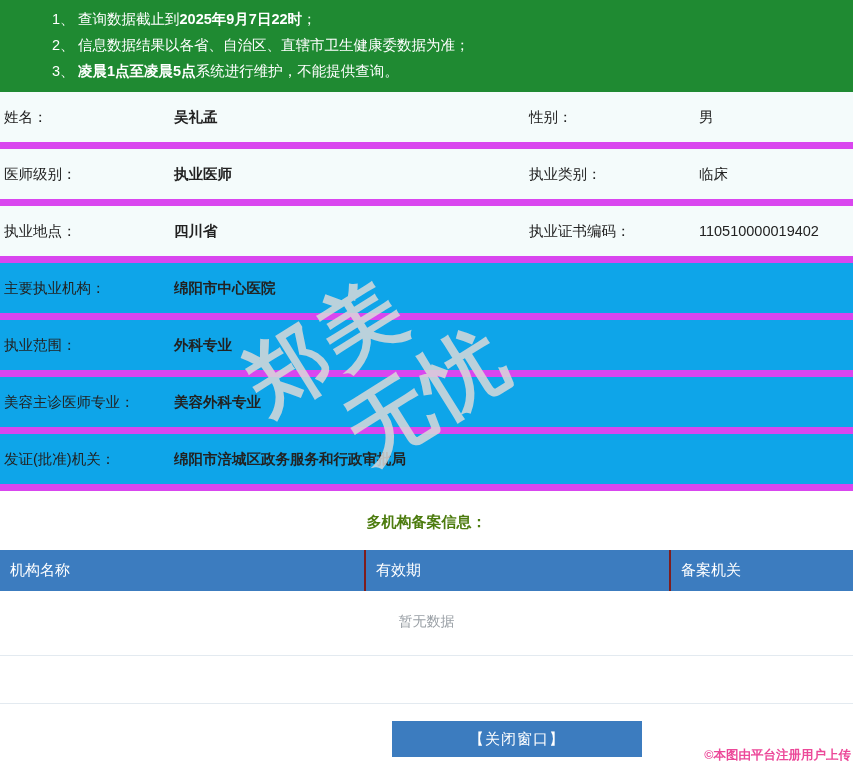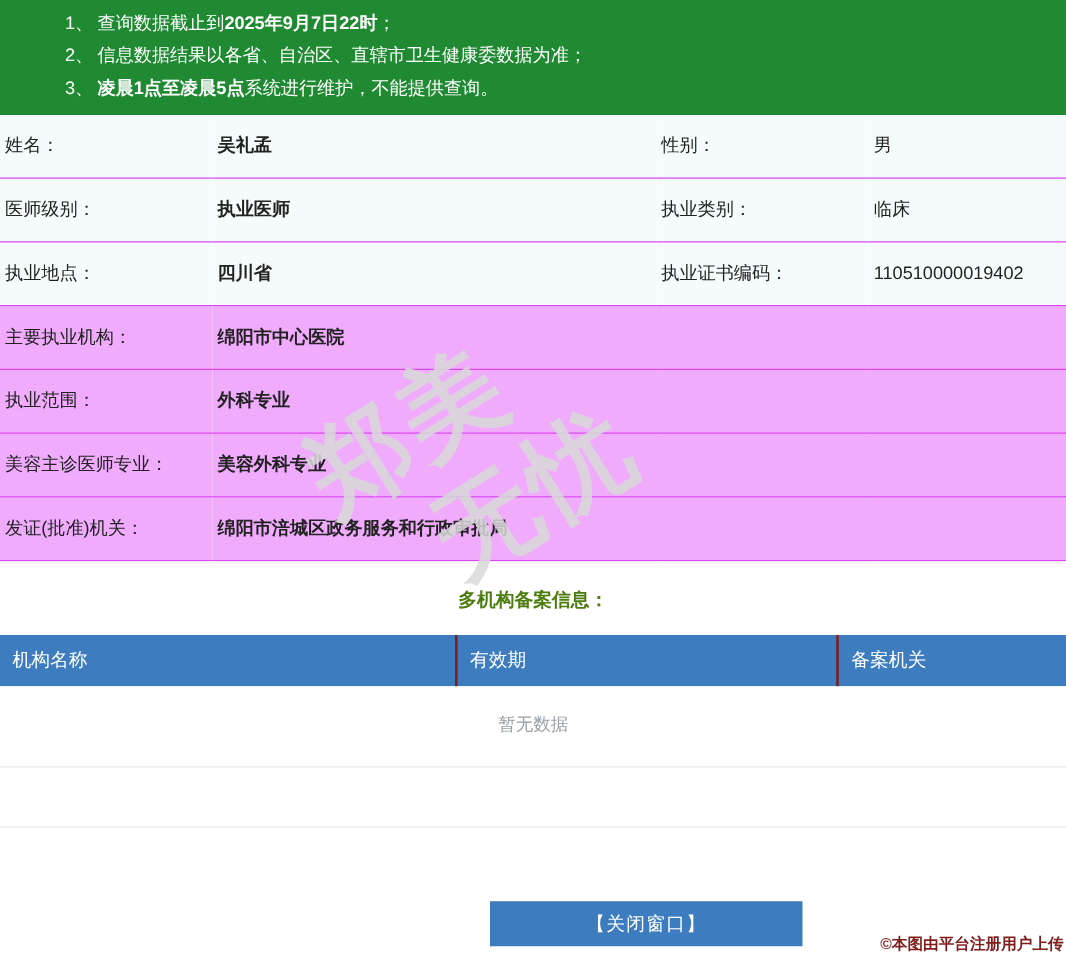--- a/index.html
+++ b/index.html
@@ -38,32 +38,32 @@
   .notice-text b { font-weight: bold; }
 
   
   .info-table {
     width: 853px;
     border-collapse: collapse;
     font-size: 14.5px;
     color: #222222;
     background: #ffffff;
   }
-  .info-table tr { border-bottom: 1px solid #d946ef; }
+  .info-table tr { border-bottom: 7px solid #d946ef; }
   .info-table td {
     padding: 14px 8px 14px 0;
     vertical-align: middle;
     line-height: 22px;
   }
   td.lbl-1 { width: 170px; padding-left: 4px; color: #222; }
   td.val-1 { width: 355px; padding-left: 4px; font-weight: bold; }
   td.lbl-2 { width: 170px; padding-left: 4px; }
   td.val-2 { width: 158px; padding-left: 4px; }
   tr.row-tint { background: #f4fbfb; }
-  tr.row-plain { background: #f0abfc; }
+  tr.row-plain { background: #0ea5e9; }
   .two-line { line-height: 22px; }
 
   
   .section-title {
     text-align: center;
     font-weight: bold;
     font-size: 15px;
     color: #4d7c0f;
     padding: 22px 0 18px 0;
     background: #ffffff;
@@ -111,21 +111,21 @@
     border: none;
     font-size: 15px;
     font-family: "Liberation Sans", sans-serif;
     cursor: pointer;
     letter-spacing: 1px;
   }
   .upload-note {
     position: absolute;
     right: 2px; bottom: 1px;
     font-size: 12.5px;
-    color: #7f1d1d;
+    color: #ec4899;
     font-weight: bold;
     white-space: nowrap;
   }
 
   
   .watermark {
     position: absolute;
     left: 275px; top: 245px;
     width: 320px; height: 270px;
     pointer-events: none;

